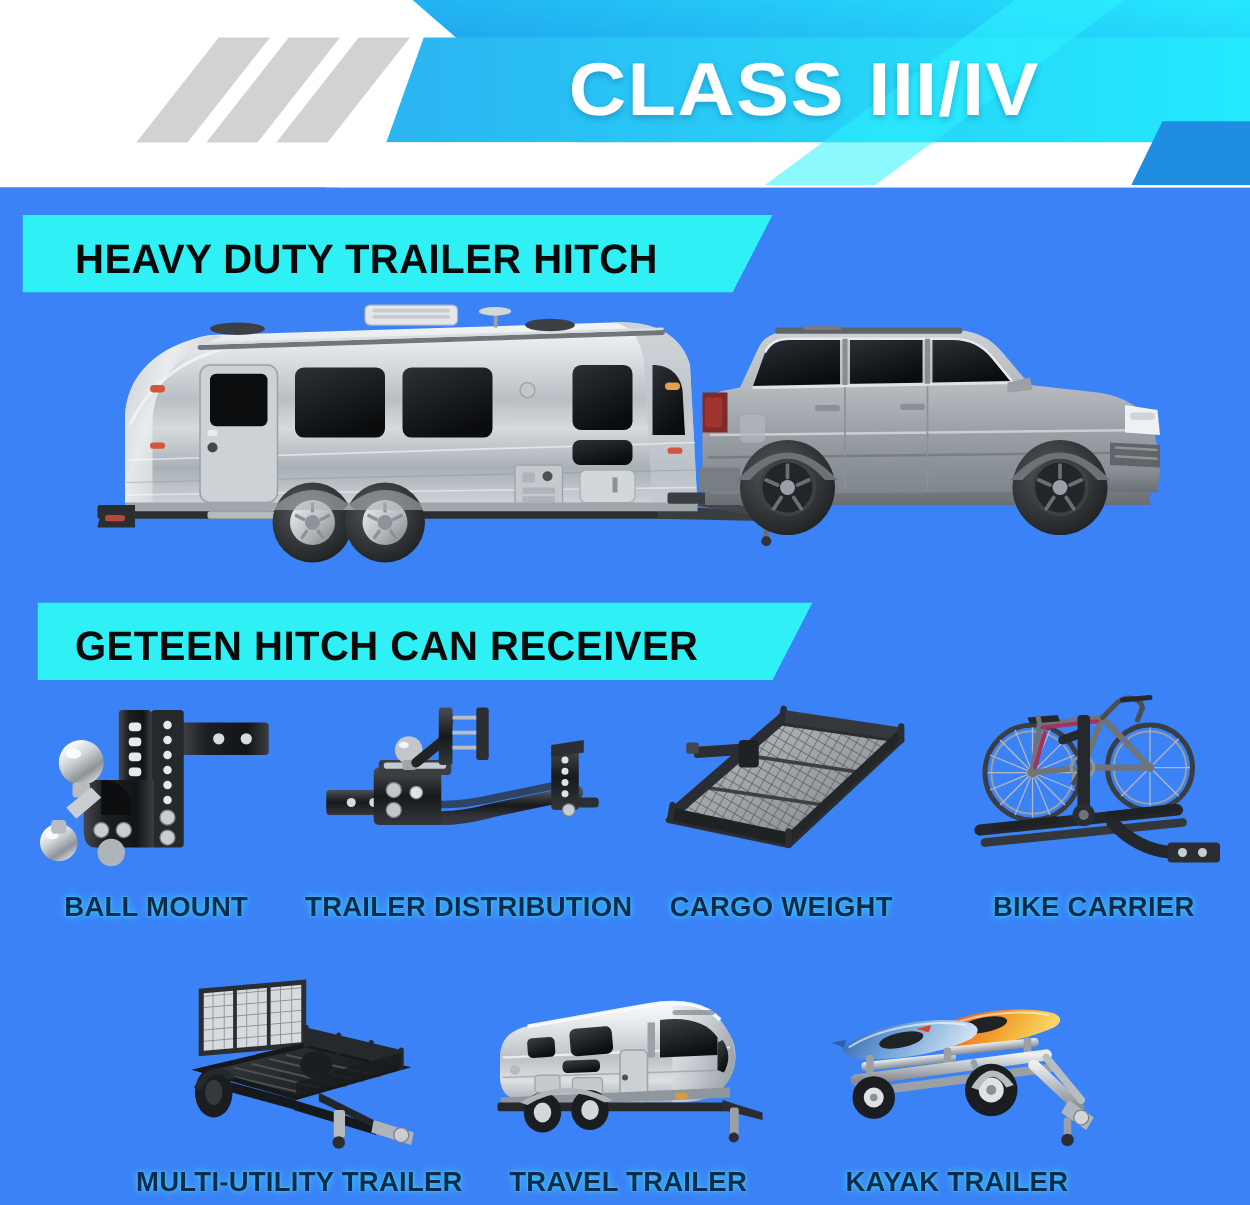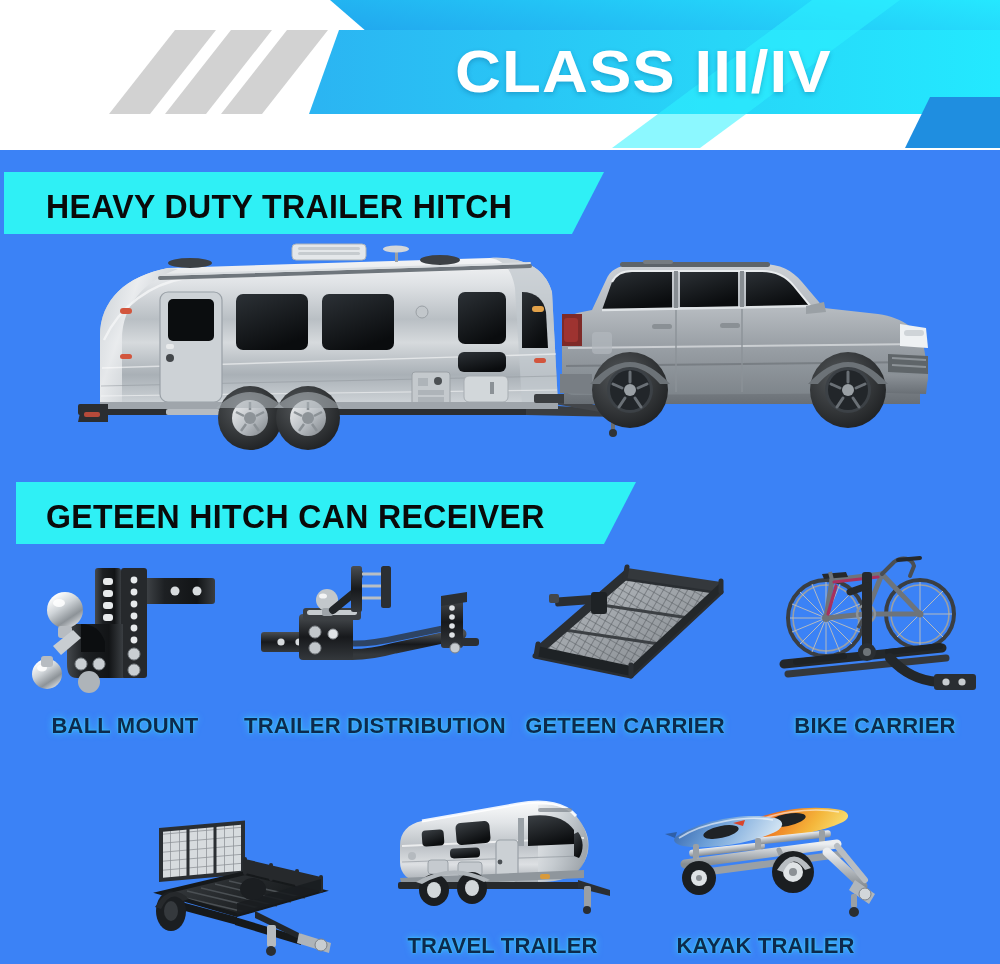--- a/index.html
+++ b/index.html
@@ -33,21 +33,21 @@
     line-height: 62px;
     letter-spacing: 1px;
     color: #ffffff;
     text-shadow: 0 2px 5px rgba(0,70,120,0.30);
     white-space: nowrap;
     transform: scaleX(1.06);
     transform-origin: left center;
   }
 
   
-  .banner { position: absolute; left: 4px; overflow: visible; }
+  .banner { position: absolute; left: 18px; overflow: visible; }
   .banner .banner-shape { display: block; }
   .banner-text {
     position: absolute;
     left: 42px;
     font-family: "Liberation Sans", sans-serif;
     font-weight: bold;
     font-size: 33px;
     letter-spacing: 0.4px;
     color: #0a0a0a;
     white-space: nowrap;
@@ -551,21 +551,21 @@
             <line x1="110" y1="26" x2="112" y2="15"></line>
             <line x1="206" y1="40" x2="206" y2="29"></line>
             <line x1="116" y1="124" x2="116" y2="113"></line>
           </g>
 
           <rect x="40" y="44" width="46" height="9" rx="2" fill="#2a2e32" transform="rotate(-4 63 48)"></rect>
           <rect x="76" y="40" width="16" height="22" rx="3" fill="#1e2225"></rect>
           <rect x="34" y="42" width="10" height="9" rx="2" fill="#43474b"></rect>
         </svg>
       </div>
-      <div class="product-label">GETEEN CARRIER</div>
+      <div class="product-label">CARGO WEIGHT</div>
     </div>
 
     <div class="product">
       <div class="product-art">
         <svg width="210" height="150" viewBox="0 0 210 150" xmlns="http://www.w3.org/2000/svg">
 
           <g>
             <circle cx="56" cy="66" r="38" fill="none" stroke="#3a3e42" stroke-width="4"></circle>
             <circle cx="56" cy="66" r="33" fill="none" stroke="#9aa0a5" stroke-width="1.6"></circle>
             <g stroke="#b5babf" stroke-width="1">
@@ -705,20 +705,21 @@
           <rect x="142" y="106" width="9" height="22" rx="2" fill="#b5babf"></rect>
           <circle cx="146" cy="132" r="5" fill="#2a2e32"></circle>
 
           <ellipse cx="46" cy="92" rx="15" ry="20" fill="#1b1e21"></ellipse>
           <ellipse cx="46" cy="92" rx="7" ry="10" fill="#35393d"></ellipse>
           <ellipse cx="128" cy="70" rx="13" ry="11" fill="#1b1e21"></ellipse>
 
           <path d="M30,88 Q46,62 64,80 L58,82 Q46,70 36,90 Z" fill="#26292c"></path>
         </svg>
       </div>
+      <div class="product-label">MULTI-UTILITY TRAILER</div>
     </div>
 
     <div class="product">
       <div class="product-art">
         <svg width="230" height="140" viewBox="0 0 230 140" xmlns="http://www.w3.org/2000/svg">
           <defs>
             <linearGradient id="ttBody" x1="0" y1="0" x2="0" y2="1">
               <stop offset="0%" stop-color="#fafbfb"></stop>
               <stop offset="25%" stop-color="#e2e5e8"></stop>
               <stop offset="55%" stop-color="#bcc1c6"></stop>

